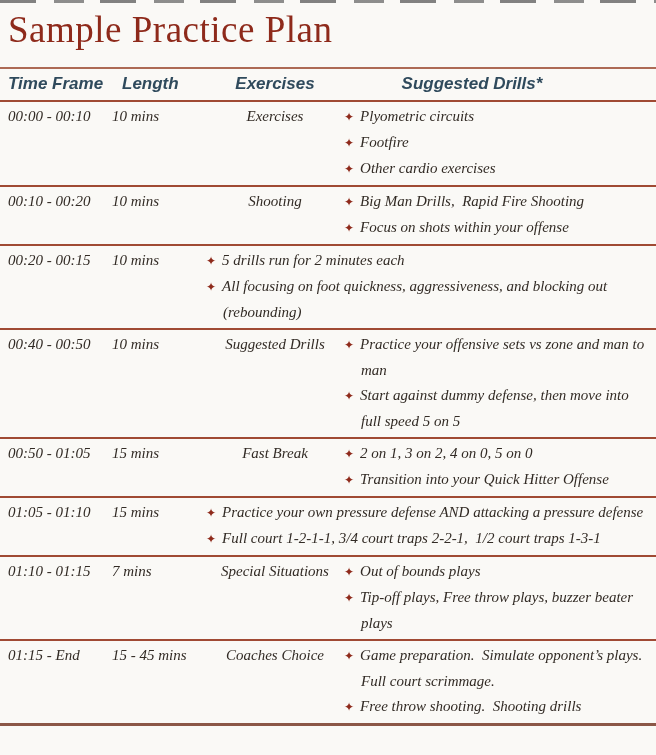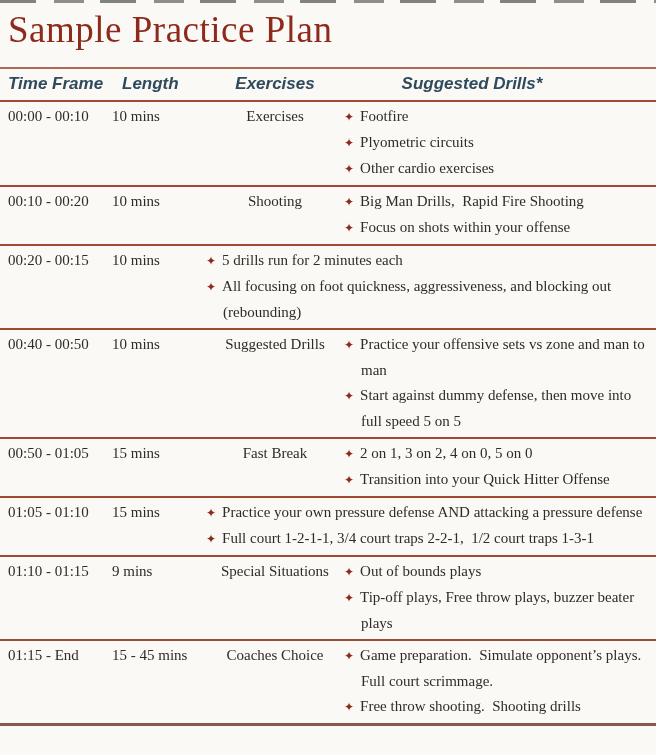--- a/index.html
+++ b/index.html
@@ -46,20 +46,21 @@
   .col-time{width:96px;padding-left:8px;flex:none}
   .col-length{width:102px;padding-left:8px;flex:none;box-sizing:border-box}
   .col-activity{width:138px;flex:none;text-align:center}
   .col-drills{flex:1;min-width:0;padding-right:6px}
   .hdr .col-length{padding-left:18px}
   .hdr .col-drills{text-align:center;padding-right:56px}
   .row{
     display:flex;
     border-bottom:2px solid var(--rule-color);
     padding:2px 0 3px 0;
+    font-style:italic;
   }
   #rows .row:last-child{border-bottom:3px solid var(--rule-bottom)}
   .cell{font-size:15px;line-height:25px}
   .drill{
     padding-left:17px;text-indent:-17px;
     white-space:pre-wrap;
     font-size:15px;line-height:25px;
   }
   .bullet{
     color:var(--bullet-color);
@@ -81,22 +82,22 @@
     <div class="col-length">Length</div>
     <div class="col-activity">Exercises</div>
     <div class="col-drills">Suggested Drills*</div>
   </div>
   <div id="rows">
   <div class="row">
     <div class="cell col-time c-time">00:00 - 00:10</div>
     <div class="cell col-length c-length">10 mins</div>
     <div class="cell col-activity c-activity">Exercises</div>
     <div class="cell col-drills c-drills">
+          <div class="drill"><span class="bullet">✦</span><span class="drill-text">Plyometric circuits</span></div>
           <div class="drill"><span class="bullet">✦</span><span class="drill-text">Footfire</span></div>
-          <div class="drill"><span class="bullet">✦</span><span class="drill-text">Plyometric circuits</span></div>
           <div class="drill"><span class="bullet">✦</span><span class="drill-text">Other cardio exercises</span></div>
         </div>
   </div>
 
   <div class="row">
     <div class="cell col-time c-time">00:10 - 00:20</div>
     <div class="cell col-length c-length">10 mins</div>
     <div class="cell col-activity c-activity">Shooting</div>
     <div class="cell col-drills c-drills">
           <div class="drill"><span class="bullet">✦</span><span class="drill-text">Big Man Drills,  Rapid Fire Shooting</span></div>
@@ -137,21 +138,21 @@
     <div class="cell col-time c-time">01:05 - 01:10</div>
     <div class="cell col-length c-length">15 mins</div>
     <div class="cell col-drills c-drills">
           <div class="drill"><span class="bullet">✦</span><span class="drill-text">Practice your own pressure defense AND attacking a pressure defense</span></div>
           <div class="drill"><span class="bullet">✦</span><span class="drill-text">Full court 1-2-1-1, 3/4 court traps 2-2-1,  1/2 court traps 1-3-1</span></div>
         </div>
   </div>
 
   <div class="row">
     <div class="cell col-time c-time">01:10 - 01:15</div>
-    <div class="cell col-length c-length">9 mins</div>
+    <div class="cell col-length c-length">7 mins</div>
     <div class="cell col-activity c-activity">Special Situations</div>
     <div class="cell col-drills c-drills">
           <div class="drill"><span class="bullet">✦</span><span class="drill-text">Out of bounds plays</span></div>
           <div class="drill"><span class="bullet">✦</span><span class="drill-text">Tip-off plays, Free throw plays, buzzer beater plays</span></div>
         </div>
   </div>
 
   <div class="row">
     <div class="cell col-time c-time">01:15 - End</div>
     <div class="cell col-length c-length">15 - 45 mins</div>

